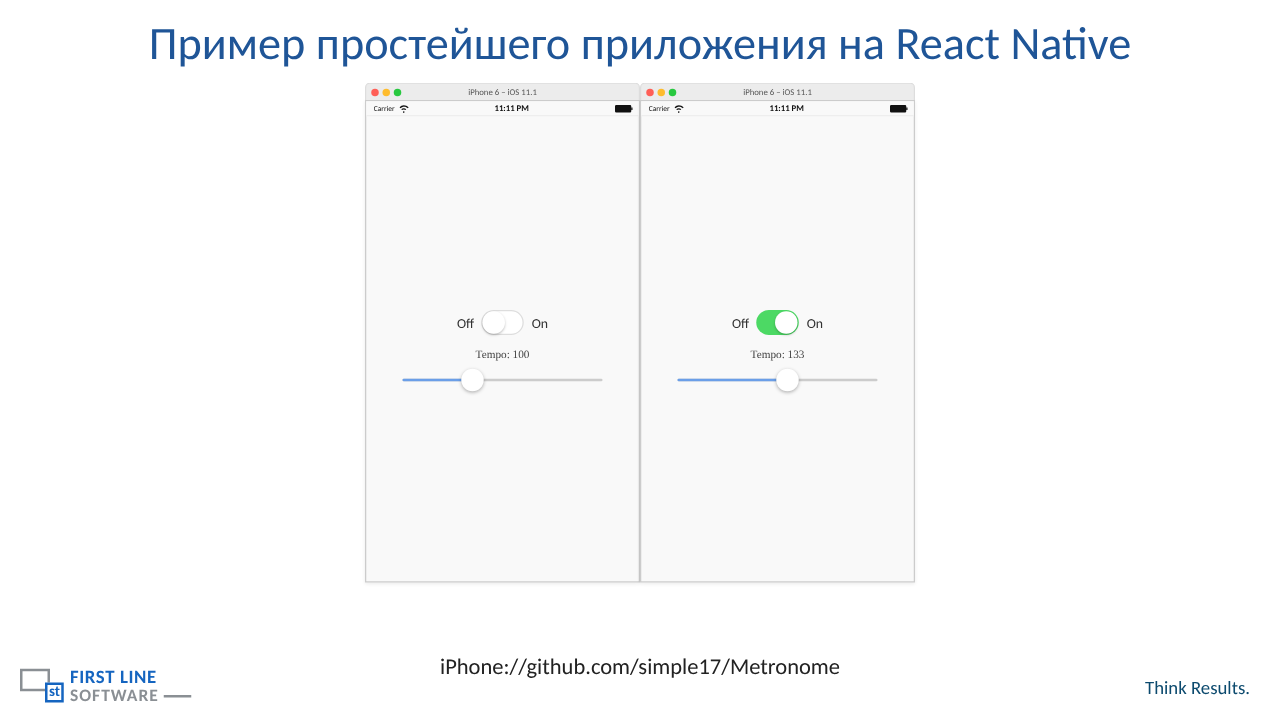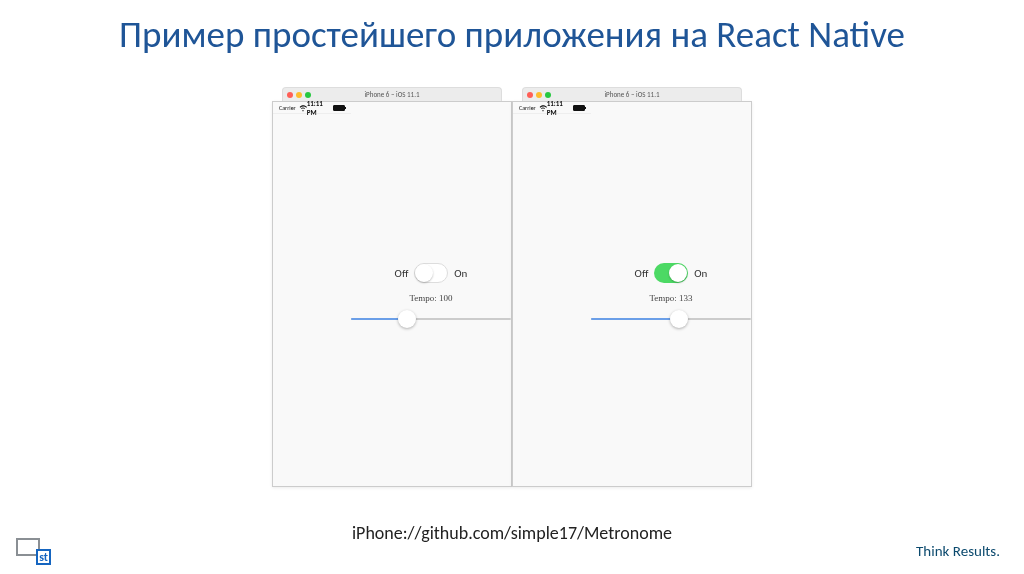--- a/index.html
+++ b/index.html
@@ -15,21 +15,21 @@
       text-align: center;
       color: #1F5597;
       font-size: 37px;
       font-weight: 400;
       padding-top: 12px;
       line-height: 1.25;
     }
     .sims {
       display: flex;
       justify-content: center;
-      margin-top: 29px;
+      margin-top: 8px;
     }
     .sim-wrap {
       display: flex;
       flex-direction: column;
       align-items: center;
     }
     .titlebar {
       width: 220px;
       height: 14px;
       background: #ECECEC;
@@ -42,25 +42,26 @@
       border: 1px solid #ddd;
       border-bottom: none;
     }
     .traffic { display: flex; gap: 3px; padding-left: 4px; }
     .tdot { width: 6px; height: 6px; border-radius: 50%; }
     .tred { background: #FF5F57; }
     .tyel { background: #FEBC2E; }
     .tgrn { background: #28C840; }
     .tb-title { position: absolute; left: 50%; transform: translateX(-50%); }
     .phone {
-      width: 240px;
+      width: 220px;
       height: 386px;
       background: #F9F9F9;
       border: 1px solid #ccc;
       display: flex;
+      flex-direction: column;
       box-shadow: 0 1px 3px rgba(0,0,0,0.08);
     }
     .statusbar {
       height: 12px;
       display: flex;
       align-items: center;
       justify-content: space-between;
       padding: 0 6px;
       font-size: 7px;
       color: #111;
@@ -298,15 +299,21 @@
 
 </div>
 
 <div class="url">iPhone://github.com/simple17/Metronome</div>
 
 <div class="logo">
   <div class="logo-mark">
     <div class="rect1"></div>
     <div class="st">st</div>
   </div>
+  <div class="logo-text">
+    <div class="l1">FIRST LINE</div>
+    <div>
+      <span class="l2">SOFTWARE</span><span class="dash"></span>
+    </div>
+  </div>
 </div>
 
 <div class="footer-tag">Think Results.</div>
 
 </body></html>

